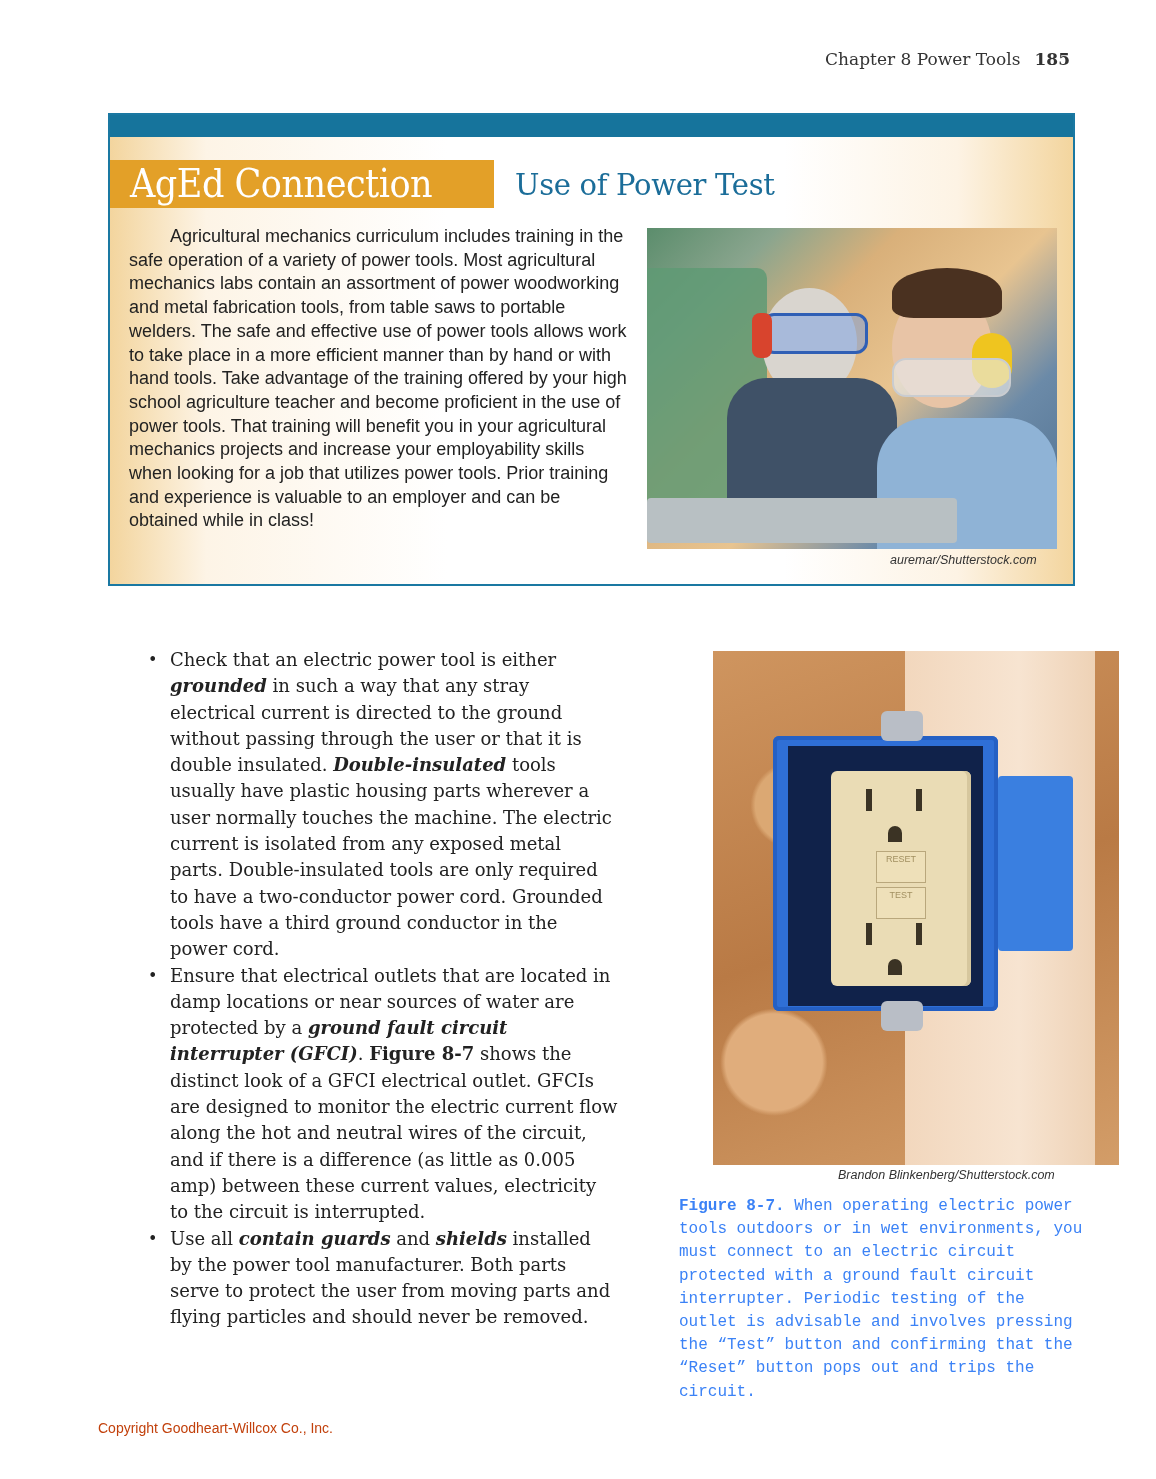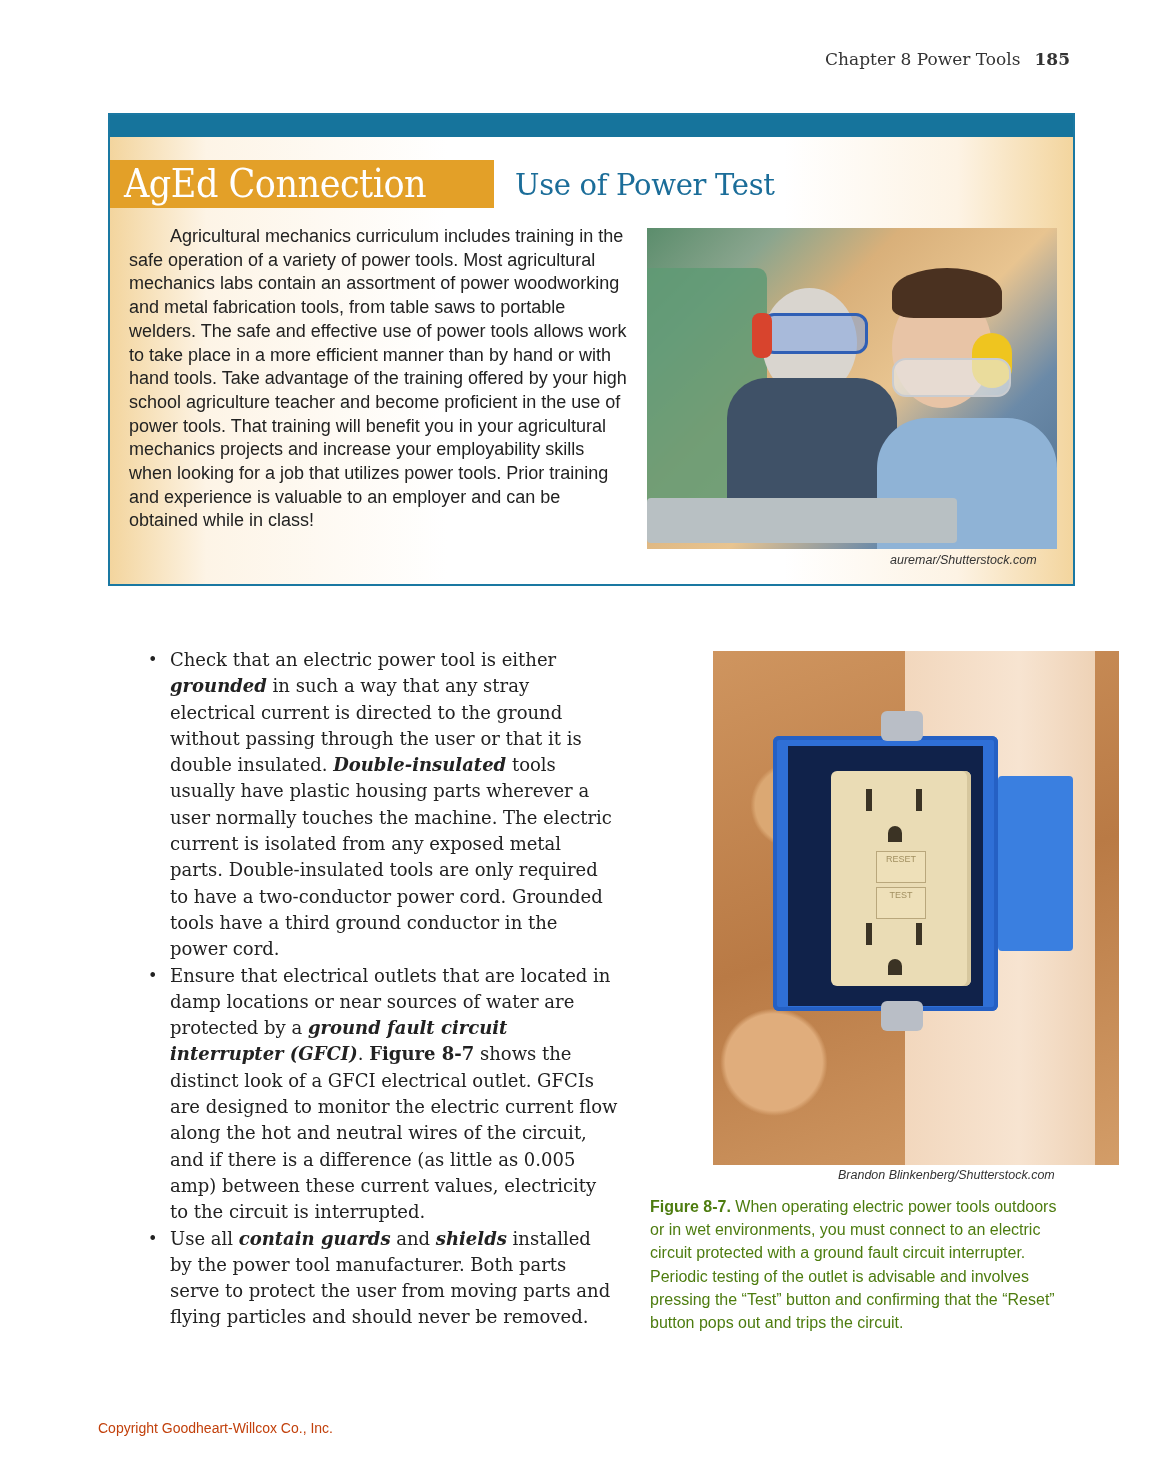--- a/index.html
+++ b/index.html
@@ -18,21 +18,21 @@
     background: linear-gradient(to right, #f3d59e 0%, #fdf4e6 10%, #ffffff 35%, #ffffff 70%, #fdf3e4 88%, #f3d59e 100%);
   }
   .aged-bar {
     position: absolute; left: 0; top: 0; right: 0; height: 22px;
     background: #16749c;
   }
   .aged-label {
     position: absolute; left: 0; top: 45px; width: 384px; height: 48px;
     background: #e3a028;
     font-family: "DejaVu Serif", serif; font-size: 39px; color: #ffffff;
-    line-height: 48px; padding-left: 14px; box-sizing: border-box;
+    line-height: 48px; padding-left: 20px; box-sizing: border-box;
     letter-spacing: -0.5px;
     font-stretch: condensed;
   }
   .aged-title {
     position: absolute; left: 405px; top: 50px;
     font-family: "DejaVu Serif", serif; font-size: 29px; color: #1b6d99;
     line-height: 40px; letter-spacing: -0.3px;
   }
   .aged-text {
     position: absolute; left: 19px; top: 110px; width: 500px;
@@ -85,22 +85,22 @@
   .box-inner { position: absolute; left: 75px; top: 95px; width: 195px; height: 260px; background: #10224a; }
   .gfci { position: absolute; left: 118px; top: 120px; width: 140px; height: 215px;
     background: #eadcb5; border-radius: 6px; box-shadow: inset -4px 0 0 #d6c79e; }
   .gfci .slot { position: absolute; width: 6px; height: 22px; background: #3b3324; }
   .gfci .ground { position: absolute; width: 14px; height: 16px; background: #3b3324; border-radius: 7px 7px 0 0; }
   .gfci .btn { position: absolute; left: 45px; width: 48px; height: 30px; border: 1px solid #b9a77c;
     font-family: "Liberation Sans", sans-serif; font-size: 9px; color: #a29061; text-align: center; line-height: 14px; background: #eee0b9; }
   .strap { position: absolute; width: 42px; height: 30px; background: #b9bec6; border-radius: 6px; }
 
   .fig-caption {
-    position: absolute; left: 650px; top: 1195px; width: 410px;
-    font-family: Liberation Sans, sans-serif; font-size: 16px; line-height: 23.2px; color: #4d7c0f;
+    position: absolute; left: 679px; top: 1195px; width: 410px;
+    font-family: Liberation Mono, monospace; font-size: 16px; line-height: 23.2px; color: #3b82f6;
   }
   .fig-caption .fig-label { font-weight: bold; }
 
   .copyright {
     position: absolute; left: 98px; top: 1420px;
     font-family: "Liberation Sans", sans-serif; font-size: 14px; color: #c2410c;
   }
 </style>
 </head>
 <body>

